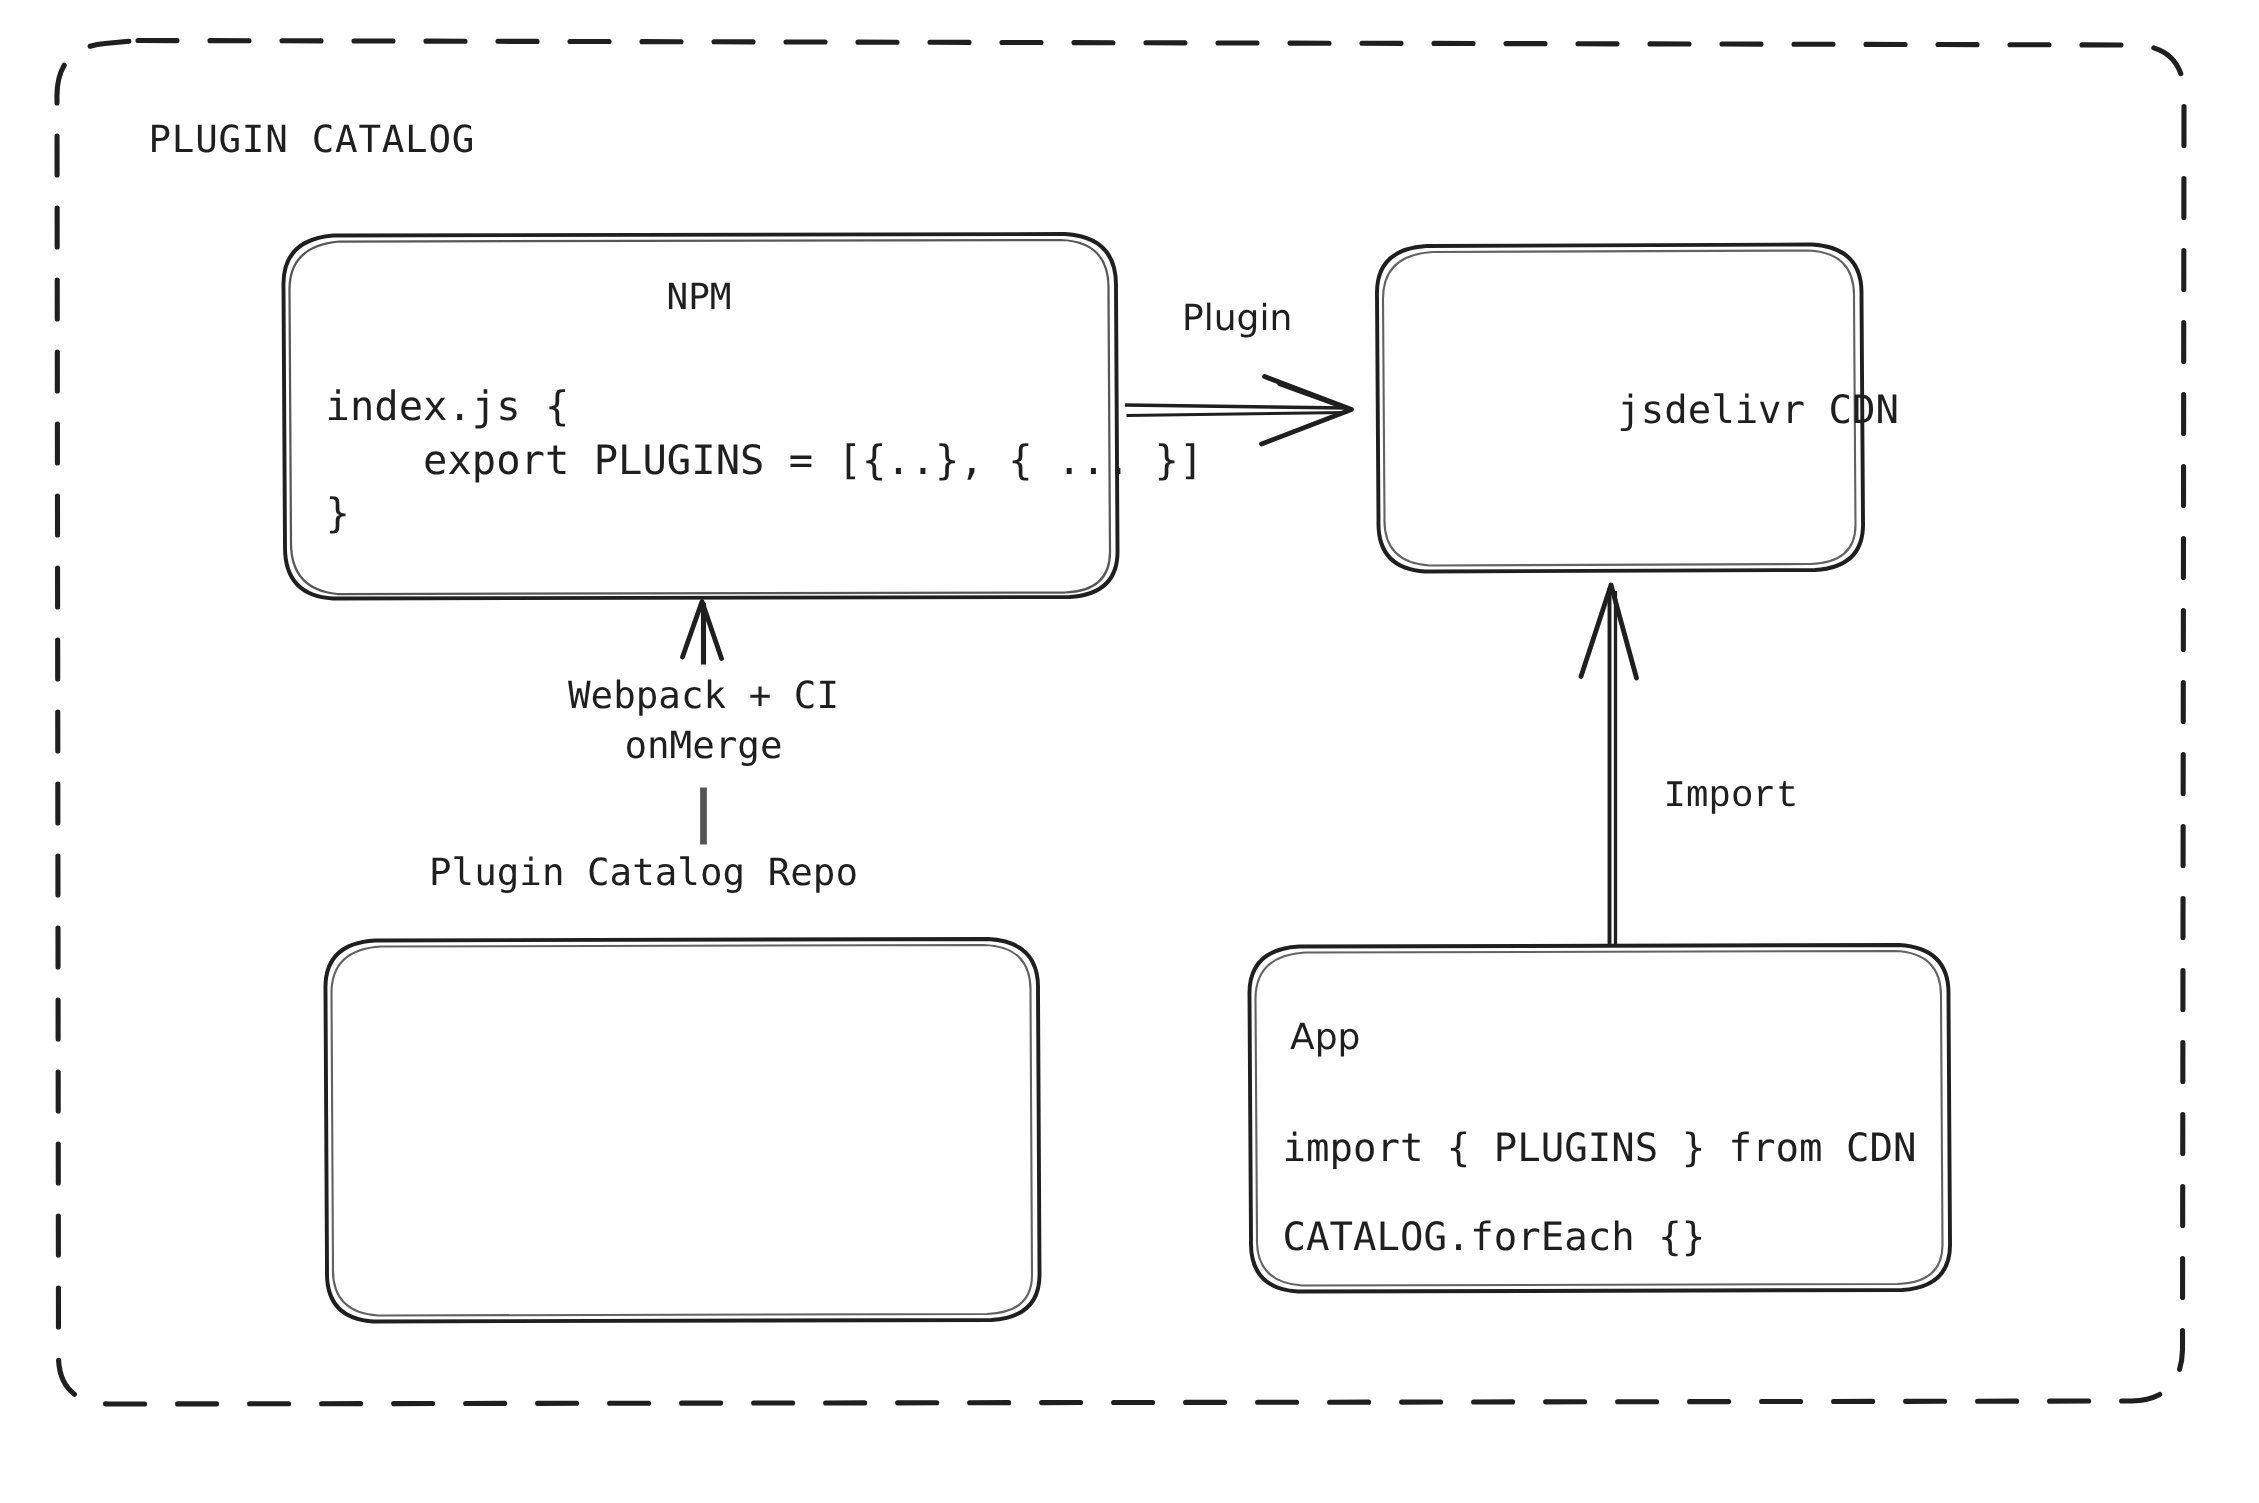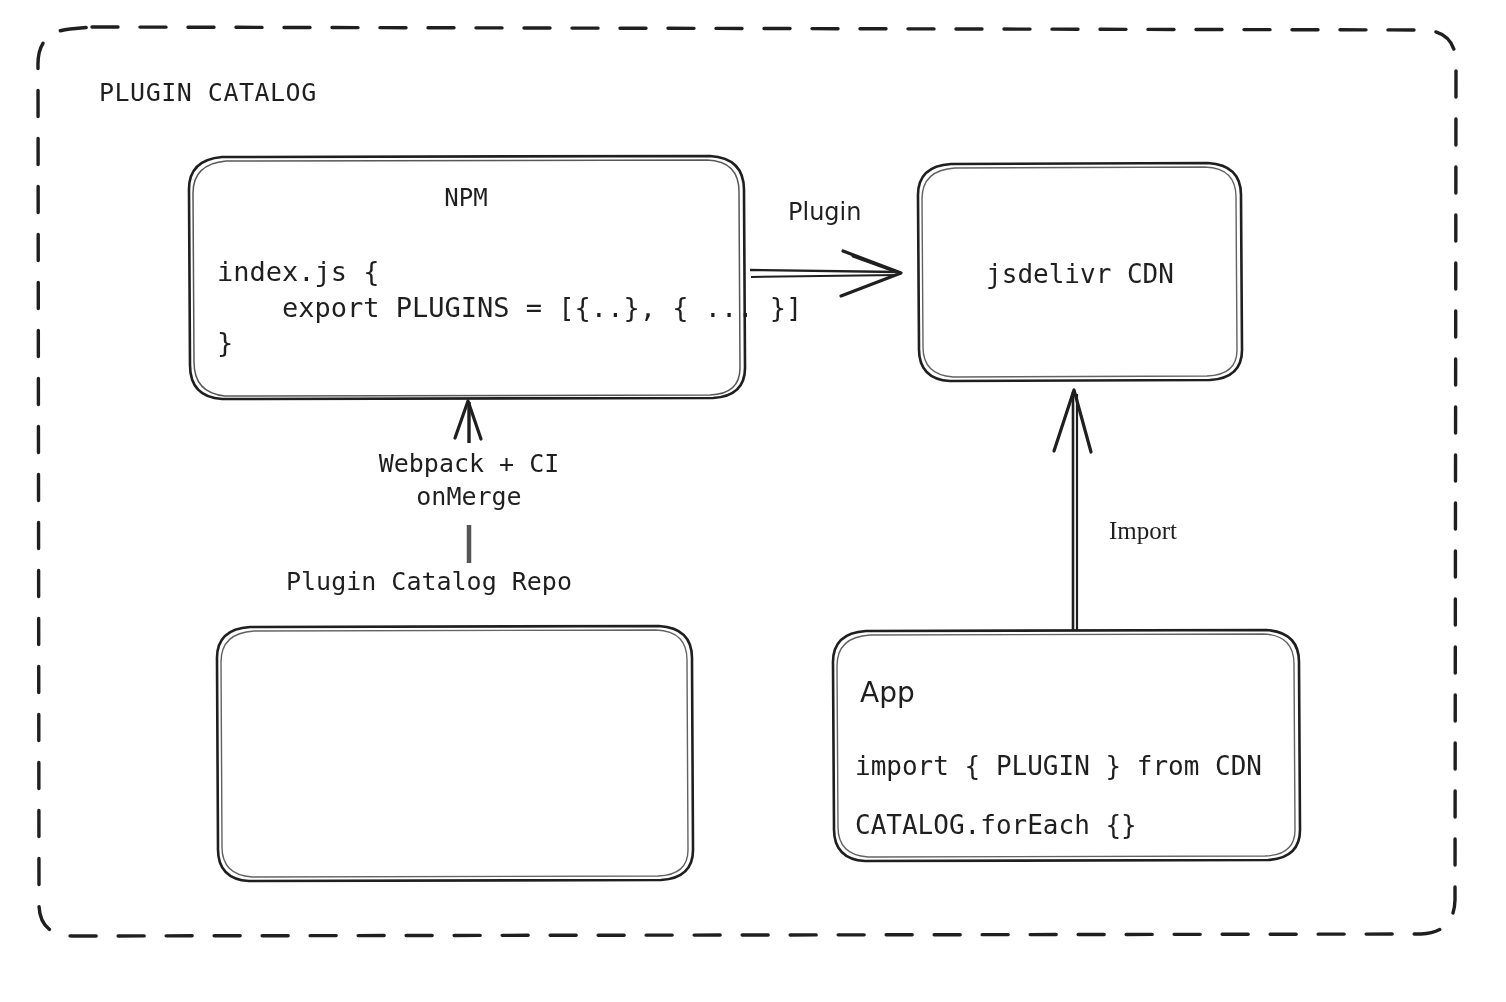--- a/index.html
+++ b/index.html
@@ -33,21 +33,21 @@
     line-height: 1.0;
     color: #1f1f1f;
   }
   .mono {
     font-family: "DejaVu Sans Mono", monospace;
   }
   .sans {
     font-family: "DejaVu Sans", sans-serif;
   }
   .serif-mono {
-    font-family: Liberation Serif, serif;
+    font-family: Liberation Mono, monospace;
     text-align: center;
   }
 
   
   #group-title {
     left: 99px;
     top: 80px;
     font-size: 25px;
     letter-spacing: 0.5px;
   }
@@ -65,22 +65,23 @@
     top: 254px;
     font-size: 27px;
     line-height: 1.32;
   }
 
   
   #cdn-title {
     left: 920px;
     top: 261px;
     width: 320px;
-    text-align: center;
+    text-align: right;
     font-size: 26px;
+    padding-left: 26px;
   }
 
   
   #cache-label {
     left: 788px;
     top: 200px;
     font-size: 24px;
   }
 
   
@@ -105,21 +106,21 @@
     left: 222px;
     top: 709px;
     font-size: 26px;
     line-height: 1.36;
   }
 
   
   #app-title {
     left: 860px;
     top: 679px;
-    font-size: 28px;
+    font-size: 24px;
   }
   #app-code {
     left: 855px;
     top: 737px;
     font-size: 26px;
     line-height: 2.25;
   }
 
   
   #import-label {
@@ -202,18 +203,18 @@
   <div class="txt sans" id="cache-label">Plugin</div>
 
   <div class="txt mono" id="repo-title">Plugin Catalog Repo</div>
 
   <div class="txt mono" id="webpack-label">Webpack + CI
 onMerge</div>
 
 
   <div class="txt sans" id="app-title">App</div>
 
-  <div class="txt mono" id="app-code"><span>import { PLUGIN } from CDN</span>
+  <div class="txt mono" id="app-code"><span>import { PLUGINS } from CDN</span>
 <span>CATALOG.forEach {}</span></div>
 
   <div class="txt serif-mono" id="import-label">Import</div>
 
 </div>
 
 </body></html>

